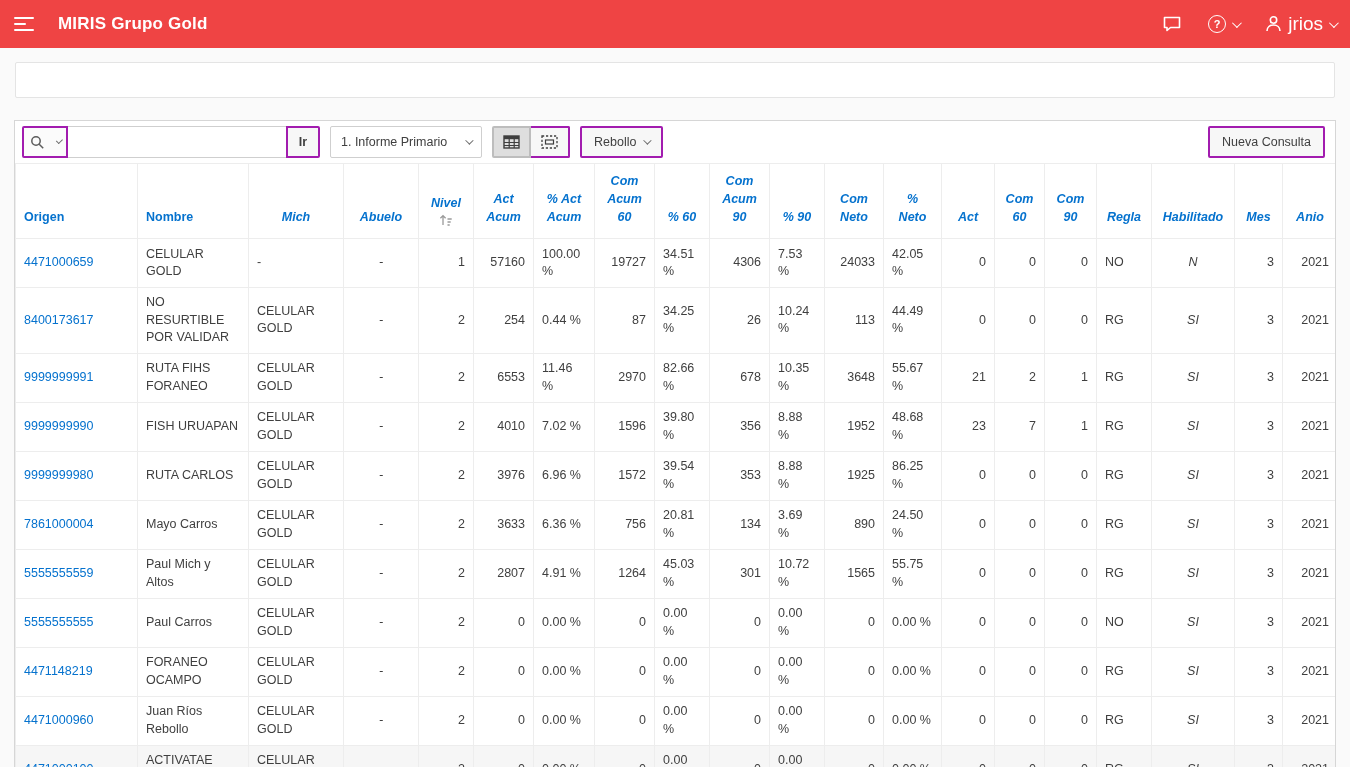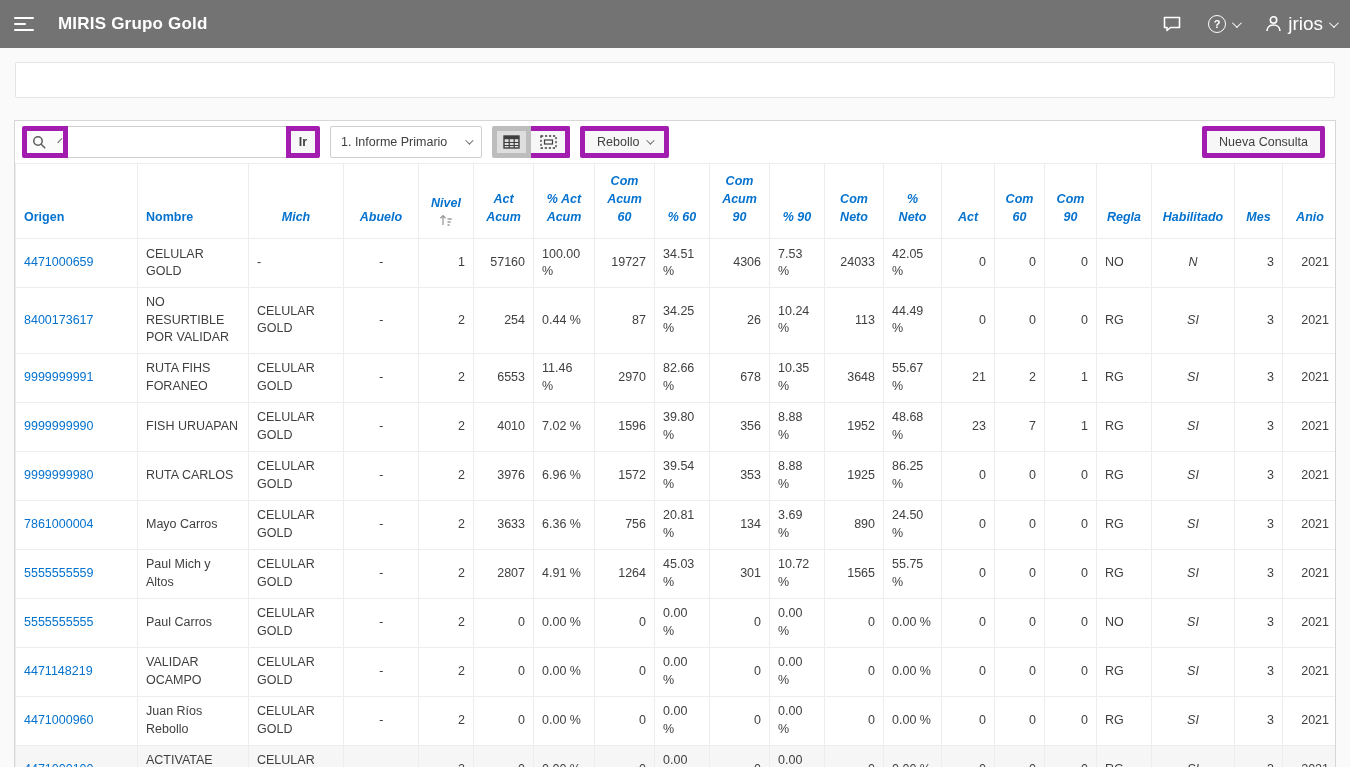--- a/index.html
+++ b/index.html
@@ -1,41 +1,41 @@
 <!DOCTYPE html>
 <html><head>
 <meta charset="utf-8">
 <style>
   * { margin:0; padding:0; box-sizing:border-box; }
   html,body { width:1350px; height:767px; overflow:hidden; background:#FAFAFA;
               font-family:"Liberation Sans", sans-serif; color:#404040; }
 
   
-  .app-header { height:48px; background:#737373; display:flex; align-items:center; padding:0 14px; }
+  .app-header { height:48px; background:#ef4444; display:flex; align-items:center; padding:0 14px; }
   .nav-toggle { width:26px; height:26px; display:flex; flex-direction:column; justify-content:center; gap:4px; cursor:pointer; }
   .nav-toggle .bar { height:2px; background:#fff; border-radius:1px; }
   .nav-toggle .b1 { width:20px; } .nav-toggle .b2 { width:12px; } .nav-toggle .b3 { width:20px; }
   .app-title { color:#fff; font-weight:bold; font-size:17px; margin-left:18px; letter-spacing:.2px; }
   .header-right { margin-left:auto; display:flex; align-items:center; gap:26px; color:#fff; }
   .hdr-item { display:flex; align-items:center; gap:6px; cursor:pointer; }
   .chev { width:7px; height:7px; border-right:1.6px solid currentColor; border-bottom:1.6px solid currentColor;
           transform:rotate(45deg) translateY(-2px); display:inline-block; }
   .help-circle { width:18px; height:18px; border:1.6px solid #fff; border-radius:50%;
                  display:flex; align-items:center; justify-content:center; font-size:11px; font-weight:bold; }
   .hdr-user-label { font-size:19px; }
 
   
   .breadcrumb-box { position:absolute; left:15px; top:62px; width:1320px; height:36px;
                     background:#fff; border:1px solid #E4E4E4; border-radius:2px; }
 
   
   .report-region { position:absolute; left:14px; top:120px; width:1322px; height:647px;
                    background:#fff; border:1px solid #D6D6D6; border-bottom:none; overflow:hidden; }
   .ir-toolbar { display:flex; align-items:center; padding:5px 7px; height:42px; background:#fff; }
-  .btn { height:32px; background:#F7F7F7; border:5px solid #a21caf; border-radius:2px;
+  .btn { height:32px; background:#F7F7F7; border:2px solid #a21caf; border-radius:2px;
          font-size:12.5px; color:#404040; display:flex; align-items:center; justify-content:center;
          padding:0 12px; cursor:pointer; font-family:inherit; }
   .btn .chev { border-color:#6d6d6d; width:6px; height:6px; margin-left:7px; transform:rotate(45deg) translateY(-2px); }
   .search-group { display:flex; }
   .search-btn { width:46px; border-radius:2px 0 0 2px; background:#FBFBFB; gap:4px; padding:0 6px; }
   .search-input { height:32px; width:218px; border:1px solid #CFCFCF; border-left:none; border-right:none;
                   padding:0 8px; font-size:12.5px; font-family:inherit; outline:none; background:#fff; }
   .go-btn { width:34px; border-radius:0 2px 2px 0; font-weight:bold; padding:0; }
   .select-box { height:32px; min-width:152px; background:#fff; border:1px solid #CFCFCF; border-radius:2px;
                 display:flex; align-items:center; justify-content:space-between; padding:0 10px;
@@ -379,21 +379,21 @@
           <td class="ar">0</td>
           <td class="ar">0</td>
           <td class="ar">0</td>
           <td class="al">NO</td>
           <td class="ac">SI</td>
           <td class="ar">3</td>
           <td class="ar">2021</td>
         </tr>
         <tr>
           <td class="al"><a class="cell-link">4471148219</a></td>
-          <td class="al">VALIDAR OCAMPO</td>
+          <td class="al">FORANEO OCAMPO</td>
           <td class="al">CELULAR GOLD</td>
           <td class="ac">-</td>
           <td class="ar">2</td>
           <td class="ar">0</td>
           <td class="al">0.00 %</td>
           <td class="ar">0</td>
           <td class="al">0.00 %</td>
           <td class="ar">0</td>
           <td class="al">0.00 %</td>
           <td class="ar">0</td>

